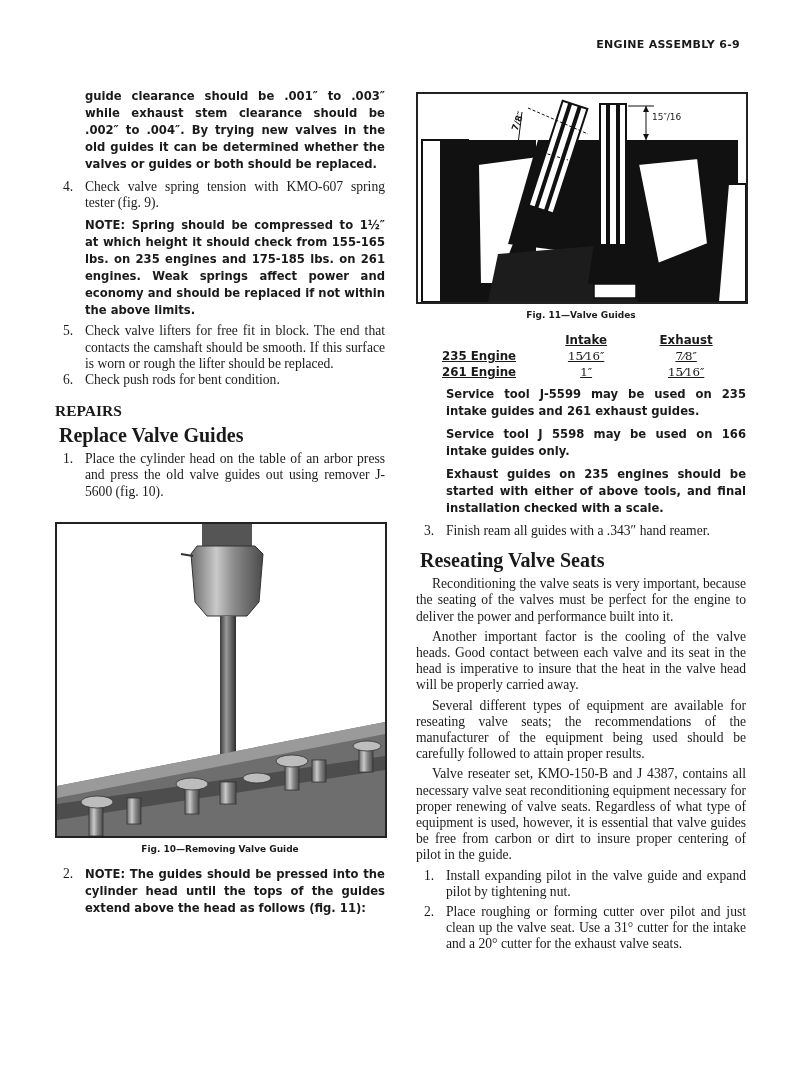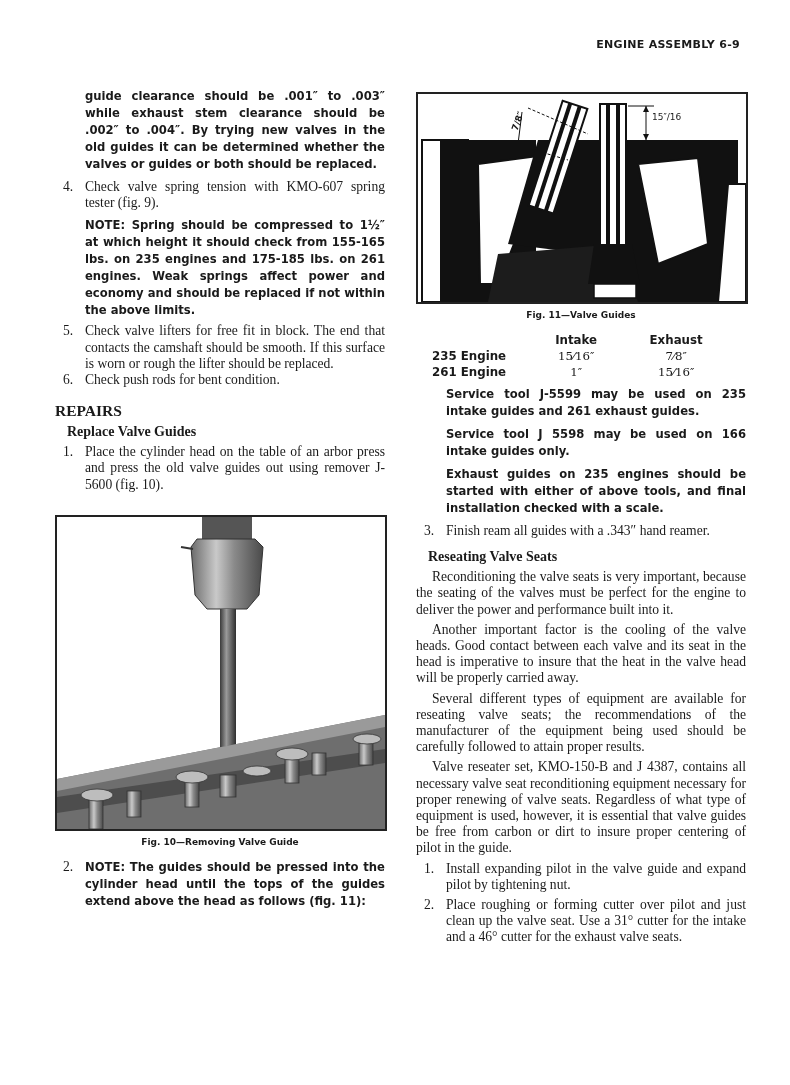--- a/index.html
+++ b/index.html
@@ -33,30 +33,30 @@
   .mb6 { margin-bottom: 6px; }
   .mb4 { margin-bottom: 4px; }
   .para { text-indent: 16px; margin-bottom: 4px; }
 
   h2.section {
     font-family: "Liberation Serif", "DejaVu Serif", serif;
     font-weight: bold; font-size: 15.5px; margin: 14px 0 4px 0;
   }
   h3.sub {
     font-family: "Liberation Serif", "DejaVu Serif", serif;
-    font-weight: bold; font-size: 14px; margin: 2px 0 4px 12px;
+    font-weight: bold; font-size: 20px; margin: 2px 0 4px 4px;
   }
   .figure {
     border: 2px solid #222; position: relative; overflow: hidden; background: #fff;
   }
   .caption {
     font-family: "DejaVu Sans", "Liberation Sans", sans-serif;
     font-weight: bold; font-size: 9px; text-align: center; margin: 6px 0 12px 0;
   }
-  table.guides { border-collapse: collapse; margin-left: 16px; width: 300px; }
+  table.guides { border-collapse: collapse; margin-left: 26px; width: 300px; text-decoration: underline; }
   table.guides td, table.guides th {
     font-family: "DejaVu Sans", "Liberation Sans", sans-serif;
     font-weight: bold; font-size: 11.8px; padding: 0; line-height: 16px;
   }
   table.guides th { text-align: center; }
   table.guides td.val { text-align: center; font-family: "DejaVu Serif", serif; font-weight: normal; }
   table.guides td.lbl { text-align: left; width: 100px; }
 </style>
 </head>
 <body>
@@ -207,15 +207,15 @@
   <div class="serif para">Another important factor is the cooling of the valve heads. Good contact between each valve and its seat in the head is imperative to insure that the heat in the valve head will be properly carried away.</div>
   <div class="serif para">Several different types of equipment are available for reseating valve seats; the recommendations of the manufacturer of the equipment being used should be carefully followed to attain proper results.</div>
   <div class="serif para">Valve reseater set, KMO-150-B and J 4387, contains all necessary valve seat reconditioning equipment necessary for proper renewing of valve seats. Regardless of what type of equipment is used, however, it is essential that valve guides be free from carbon or dirt to insure proper centering of pilot in the guide.</div>
 
   <div class="item serif mb4">
     <span class="num">1.</span>
     <span>Install expanding pilot in the valve guide and expand pilot by tightening nut.</span>
   </div>
   <div class="item serif">
     <span class="num">2.</span>
-    <span>Place roughing or forming cutter over pilot and just clean up the valve seat. Use a 31° cutter for the intake and a 46° cutter for the exhaust valve seats.</span>
+    <span>Place roughing or forming cutter over pilot and just clean up the valve seat. Use a 31° cutter for the intake and a 20° cutter for the exhaust valve seats.</span>
   </div>
 </div>
 
 </body></html>

